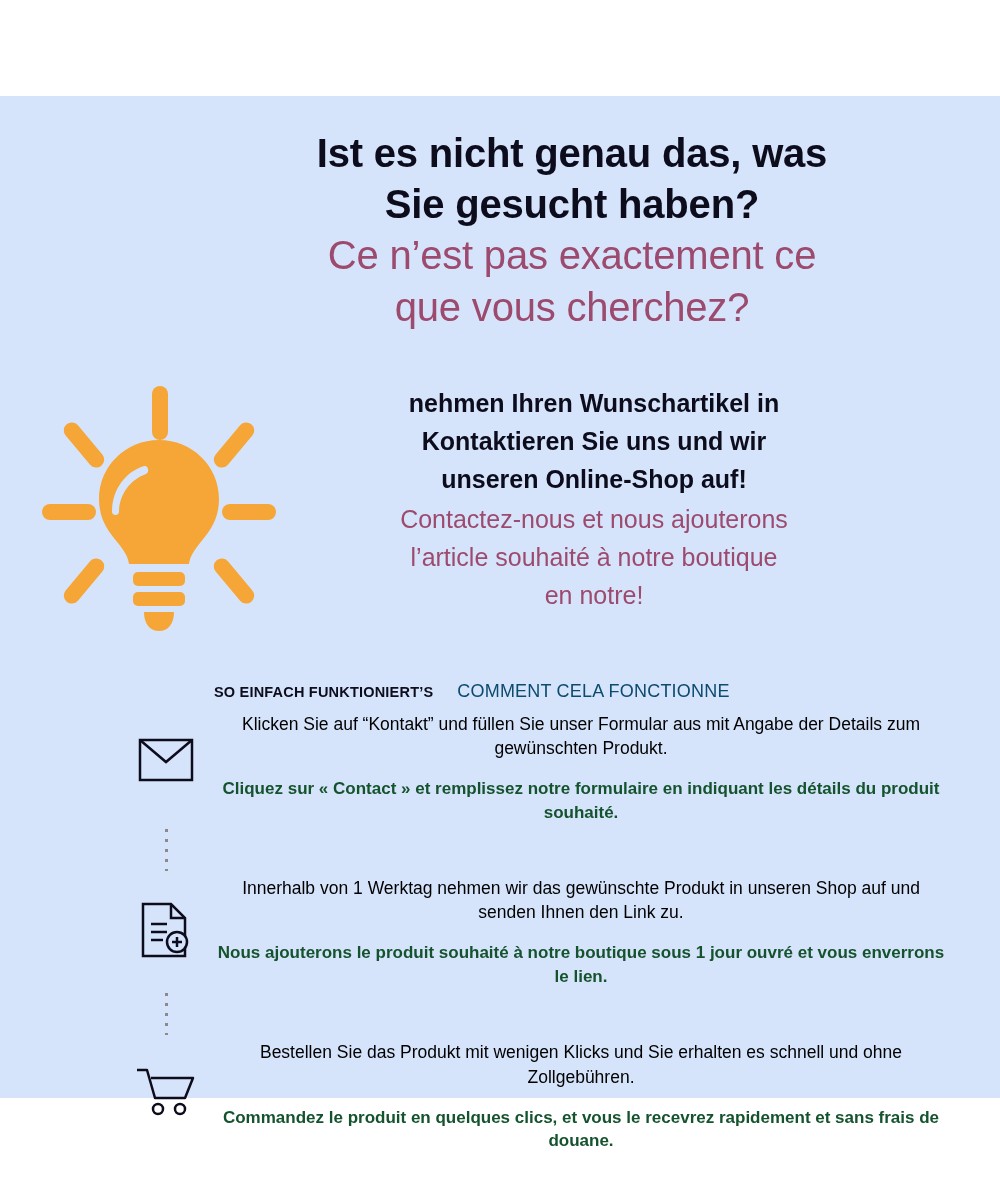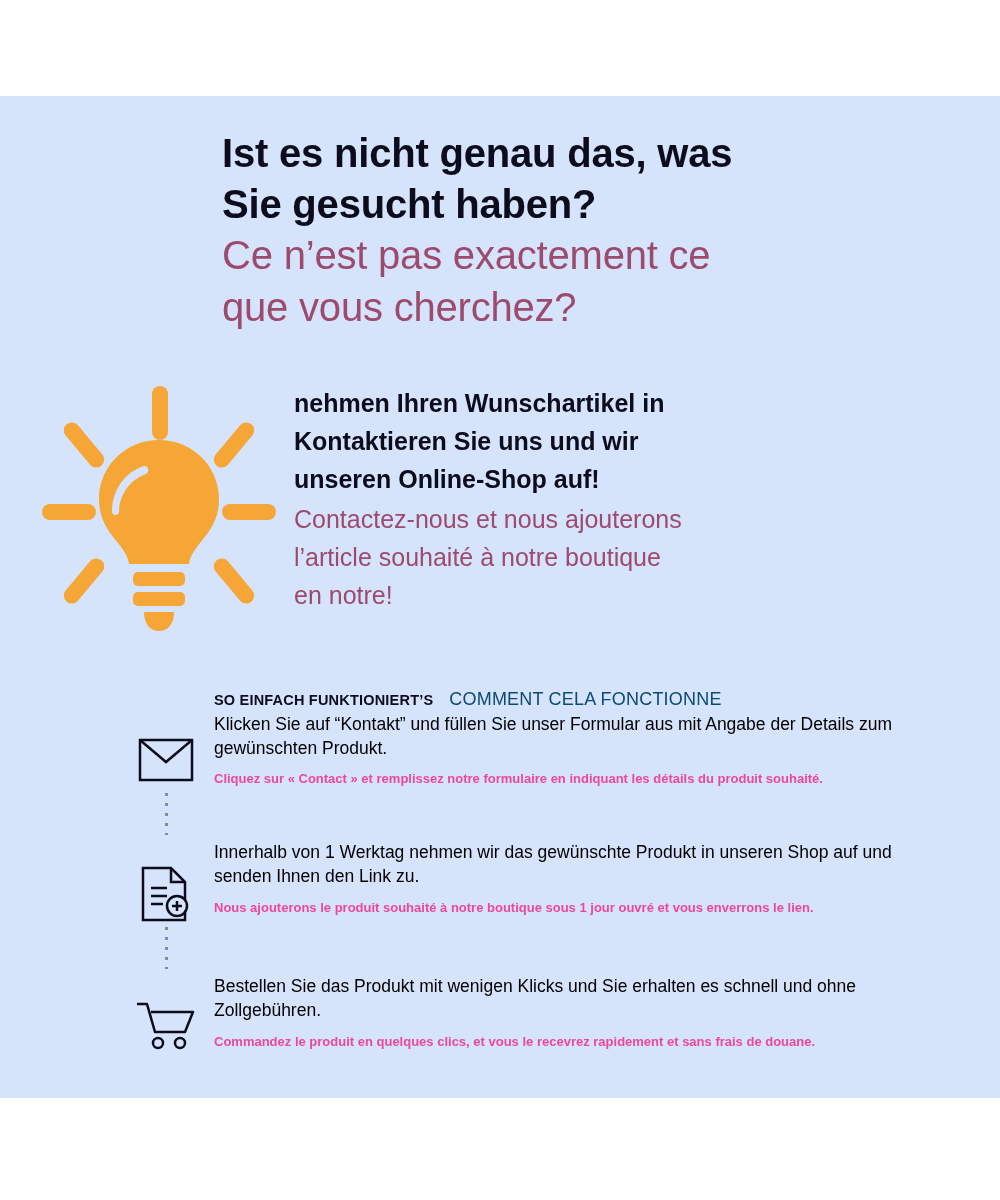--- a/index.html
+++ b/index.html
@@ -11,20 +11,21 @@
     width: 1000px;
     height: 1200px;
     font-family: "Liberation Sans", sans-serif;
     overflow: hidden;
   }
   .page {
     position: relative;
     width: 1000px;
     height: 1028px;
     background: #ffffff;
+    text-align: center;
   }
   .panel {
     position: absolute;
     left: 0;
     top: 96px;
     width: 1000px;
     height: 1002px;
     background: #d6e4fb;
   }
 
@@ -80,22 +81,21 @@
     margin-top: 2px;
   }
 
   
   .howto-head {
     position: absolute;
     left: 214px;
     top: 681px;
     display: flex;
     align-items: baseline;
-    gap: 16px;
-    margin-top: 8px;
+    gap: 24px;
   }
   .howto-head .de {
     font-size: 14.5px;
     font-weight: bold;
     color: #0c0c1c;
     letter-spacing: 0.2px;
   }
   .howto-head .fr {
     font-size: 18px;
     font-weight: normal;
@@ -124,25 +124,25 @@
   .step-body {
     flex: 1 1 auto;
     padding-top: 0;
   }
   .step-body .de {
     font-size: 17.5px;
     color: #000000;
     line-height: 1.38;
   }
   .step-body .fr {
-    font-size: 13px;
-    font-weight: bold;
-    color: #ec4899;
+    font-size: 17px;
+    font-weight: bold;
+    color: #14532d;
     line-height: 1.38;
-    margin-top: 10px;
+    margin-top: 17px;
   }
 
   
   .connector {
     height: 52px;
     width: 96px;
     display: flex;
     justify-content: center;
     align-items: center;
   }

